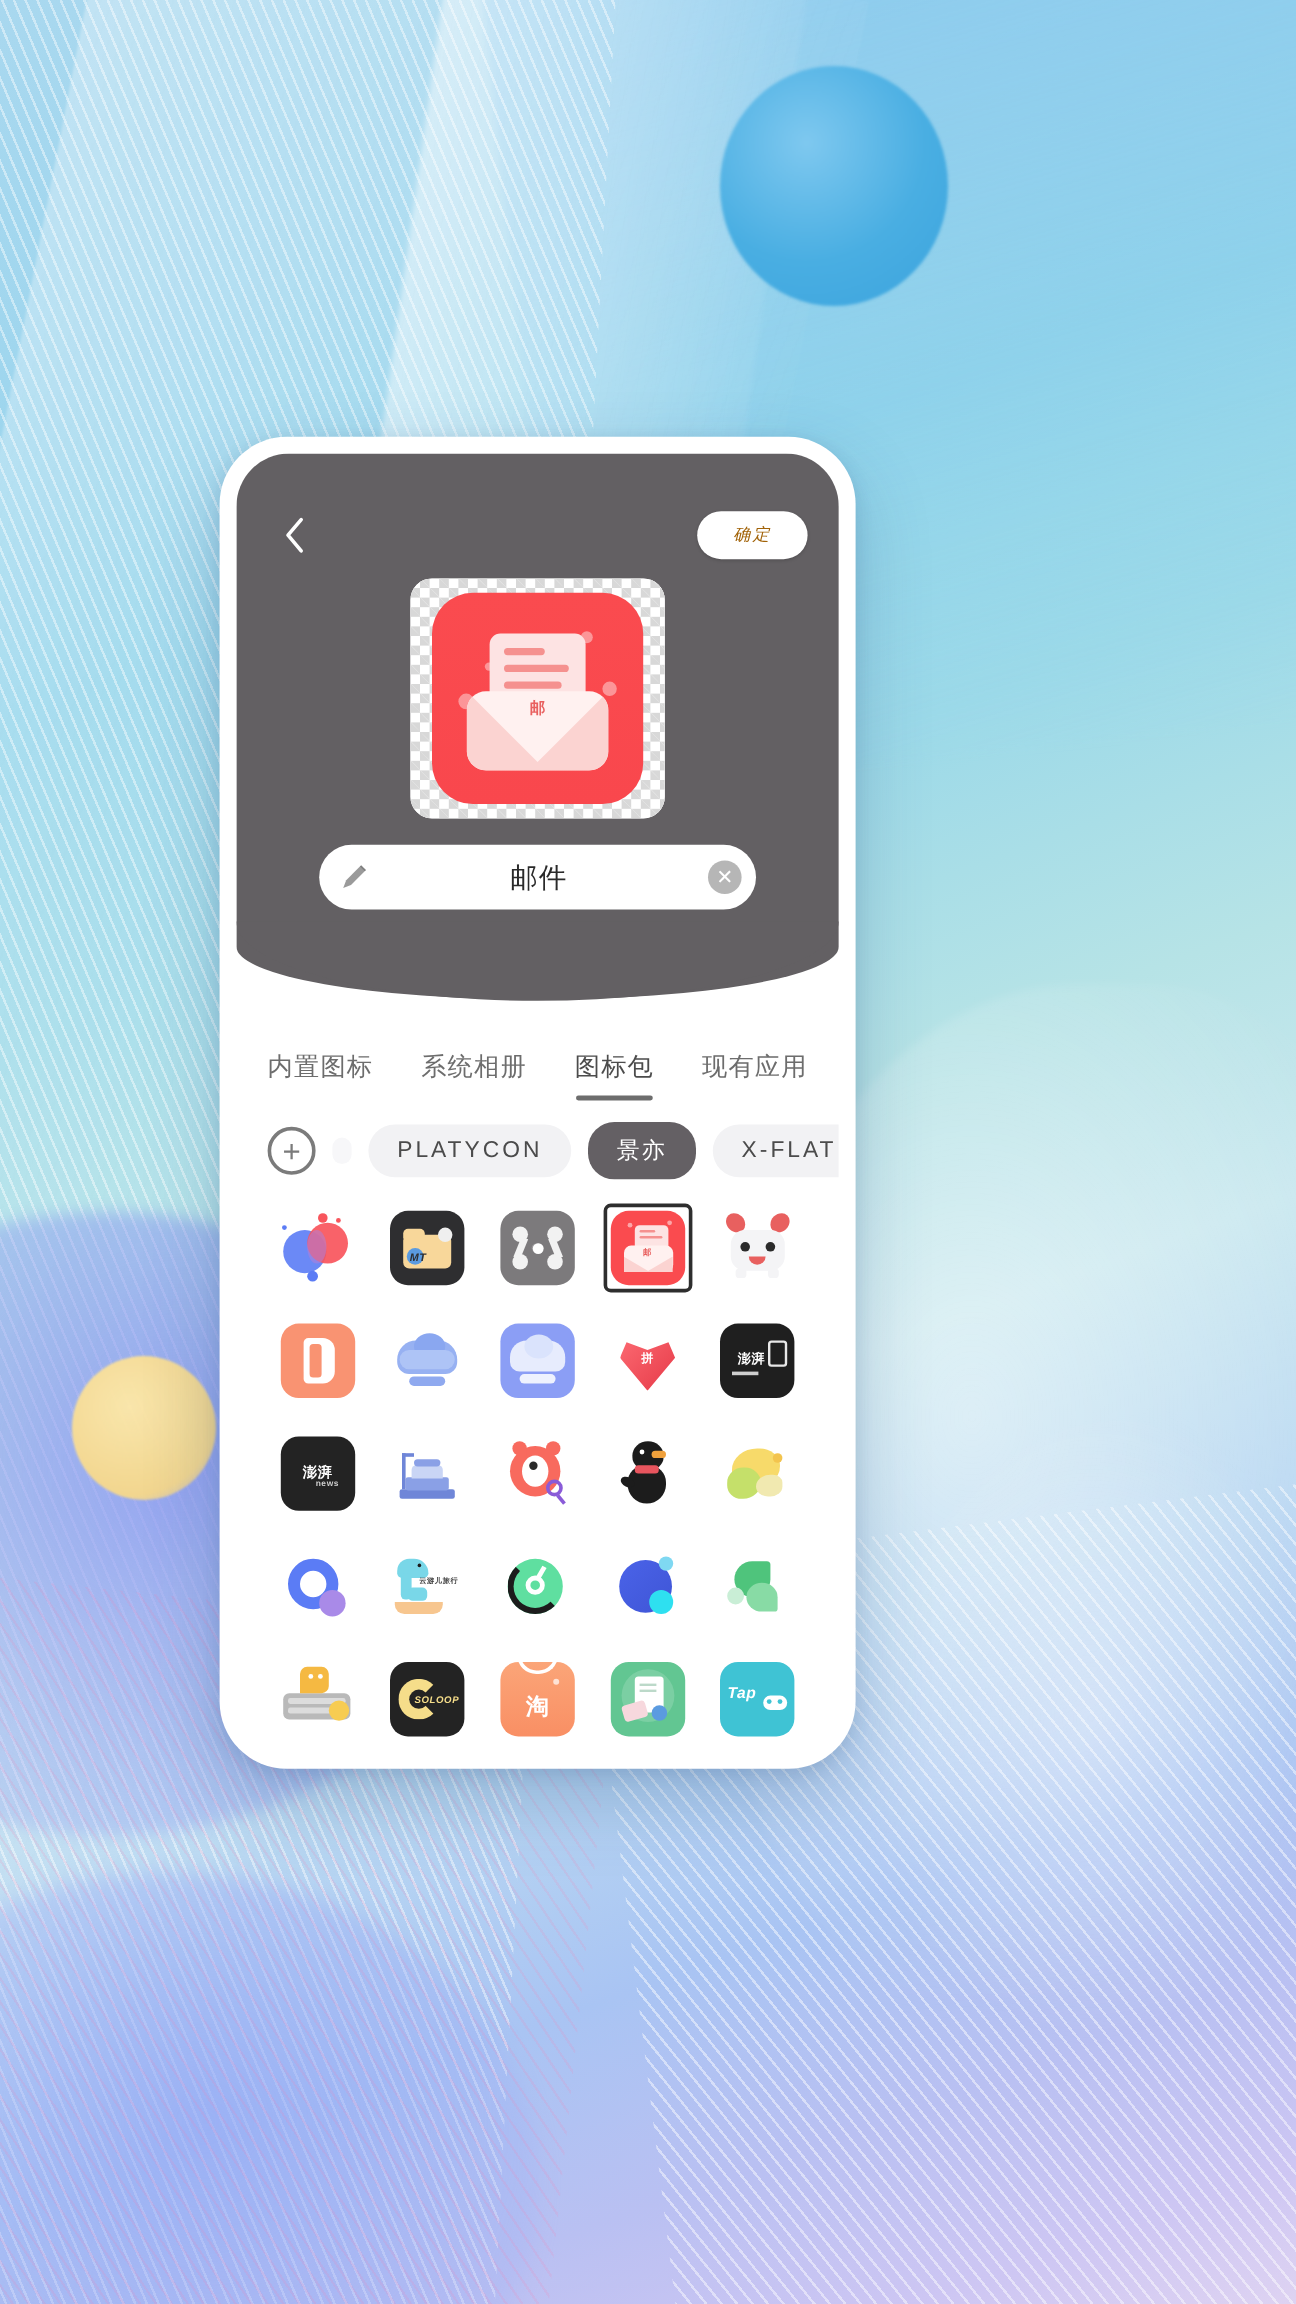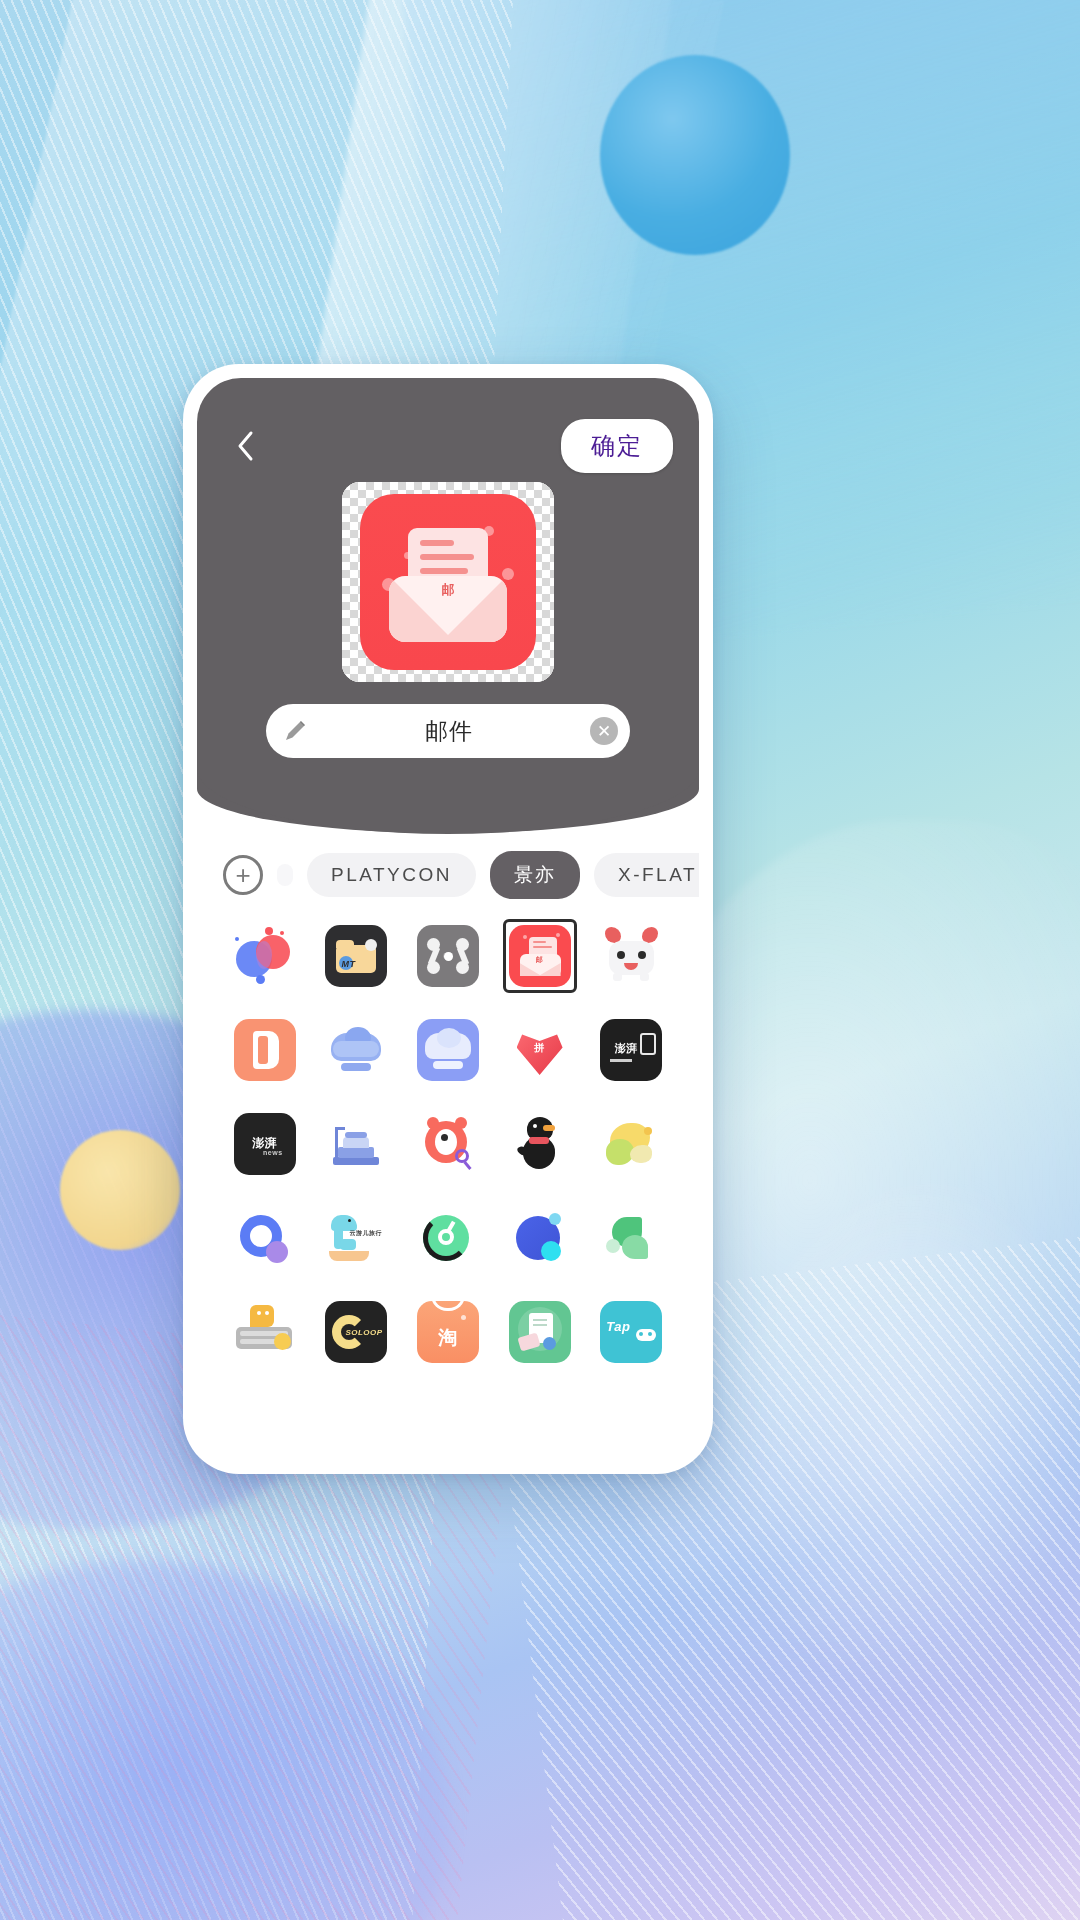--- a/index.html
+++ b/index.html
@@ -189,27 +189,28 @@
     height: 86px;
     z-index: 2;
   }
   .back-btn {
     width: 44px; height: 44px;
     display: flex; align-items: center; justify-content: center;
     cursor: pointer;
   }
   .confirm-btn {
     background: #ffffff;
-    color: #4c1d95;
-    font-size: 24px;
+    color: #a16207;
+    font-size: 14px;
     padding: 11px 30px;
     border-radius: 24px;
     letter-spacing: 2px;
     cursor: pointer;
     box-shadow: 0 1px 3px rgba(0,0,0,.18);
+    font-style: italic;
   }
 
   
   .icon-preview-holder {
     position: relative; z-index: 2;
     margin: 18px auto 0 auto;
     width: 212px; height: 200px;
     background: #ffffff;
     border-radius: 18px;
     display: flex; align-items: center; justify-content: center;
@@ -411,20 +412,26 @@
       <svg width="26" height="26" viewBox="0 0 26 26">
         <path d="M4 22 L6.5 15.5 L18.5 3.5 L22.5 7.5 L10.5 19.5 Z" fill="#9a9a9a"></path>
         <path d="M18.5 3.5 L22.5 7.5" stroke="#7f7f7f" stroke-width="1.4"></path>
       </svg>
       <span class="name-value" title="请输入名称">邮件</span>
       <span class="clear-btn">✕</span>
     </div>
     <div class="preview-shape"></div>
   </div>
 
+  <div class="tabs">
+    <div class="tab">内置图标</div>
+    <div class="tab">系统相册</div>
+    <div class="tab active">图标包</div>
+    <div class="tab">现有应用</div>
+  </div>
 
   <div class="chips-row">
     <div class="add-chip">+</div>
     <div class="chip faded"></div>
     <div class="chip">PLATYCON</div>
     <div class="chip active">景亦</div>
     <div class="chip">X-FLAT</div>
 
   </div>
 

